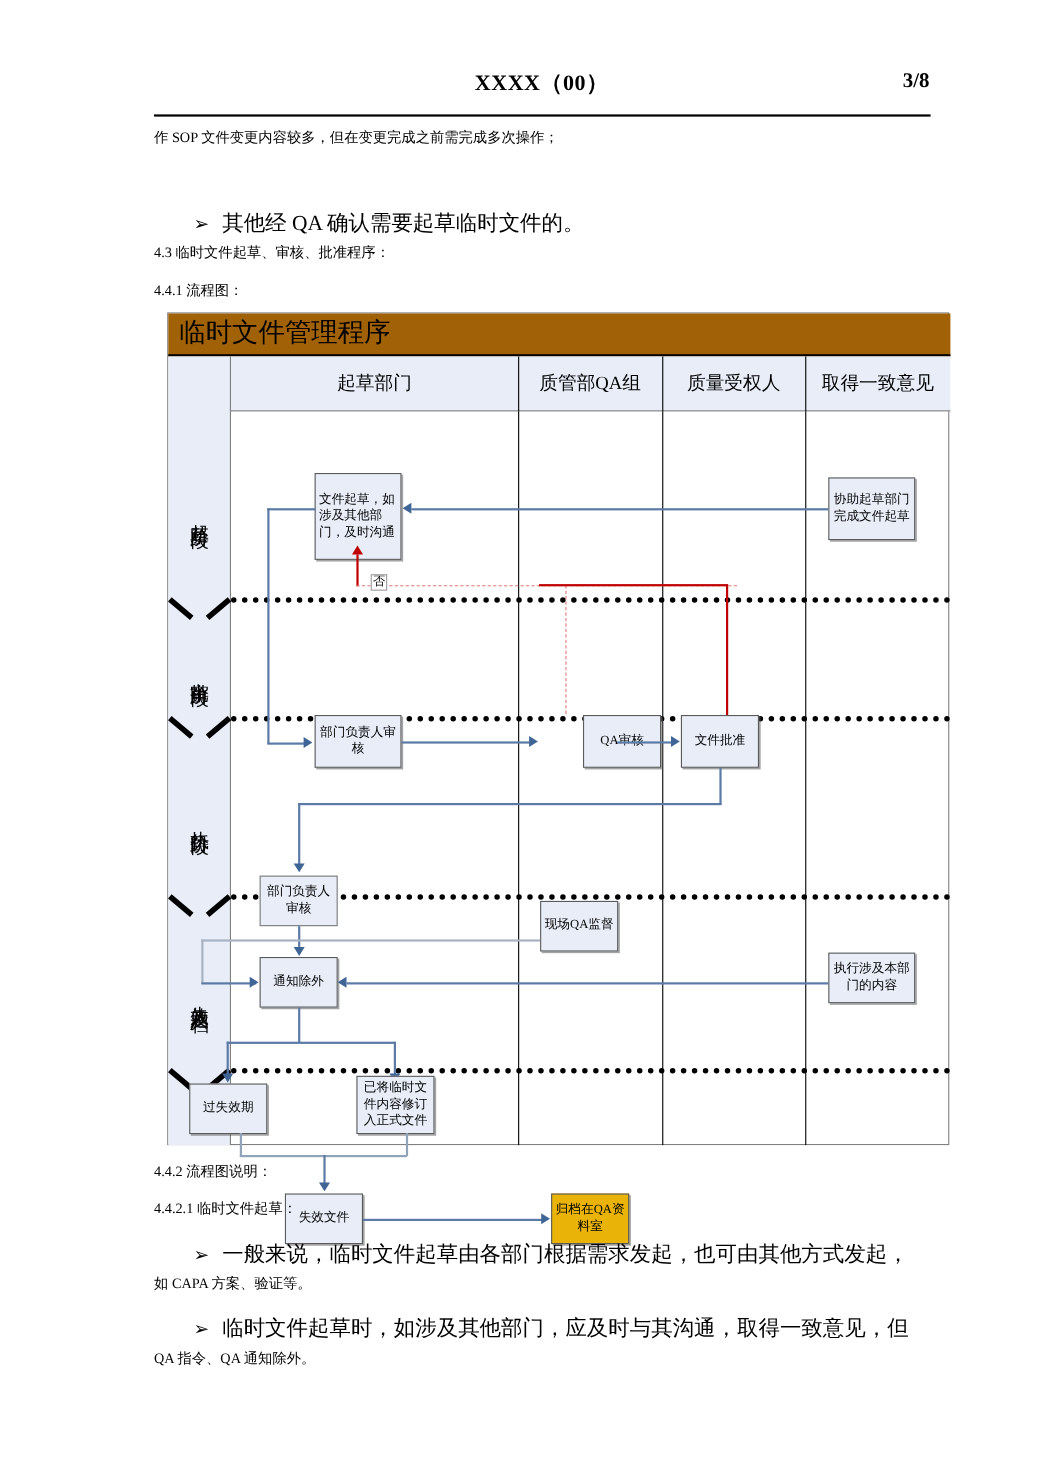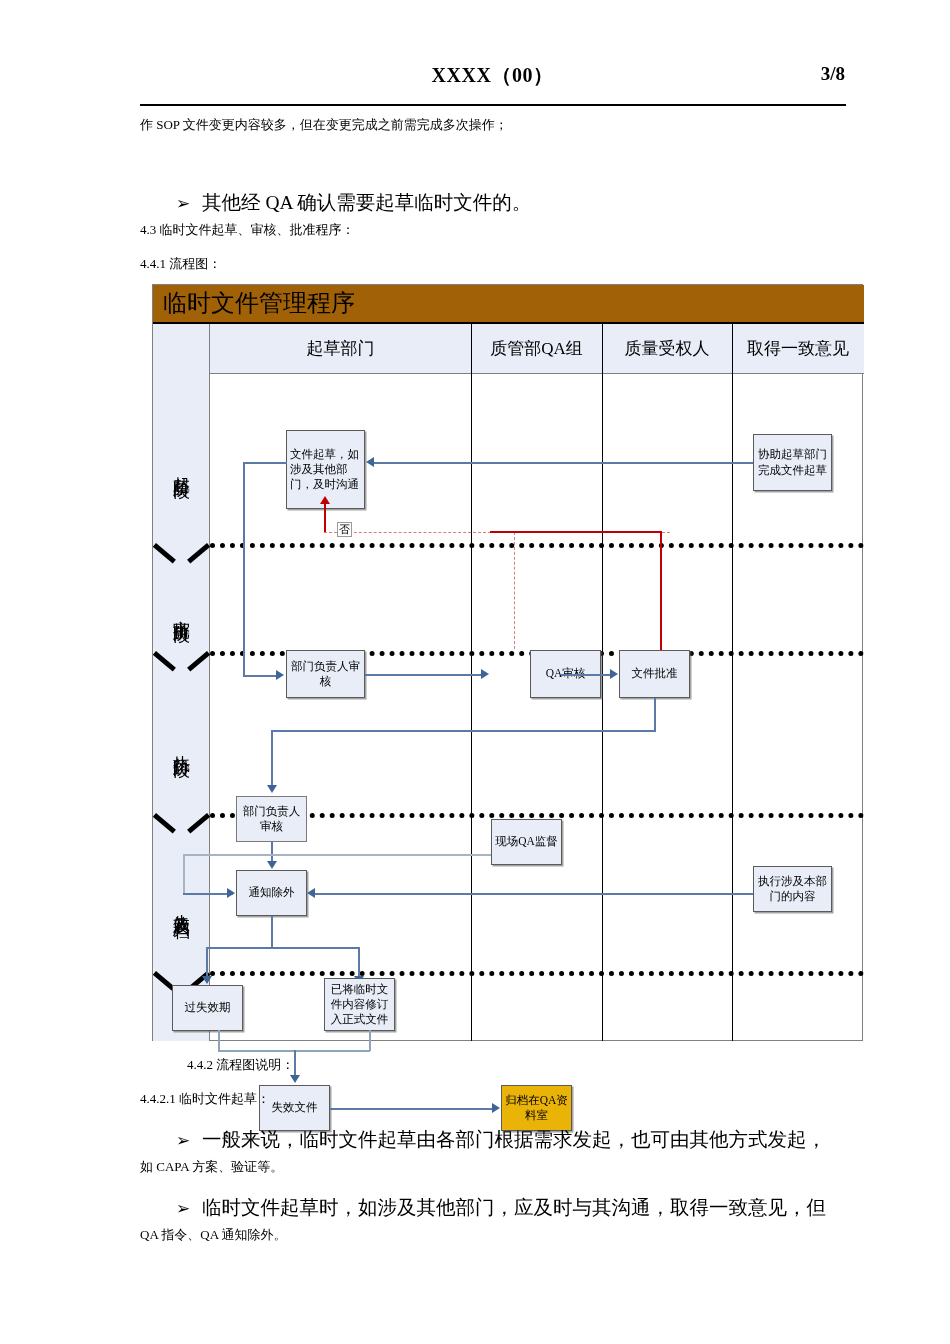--- a/index.html
+++ b/index.html
@@ -280,21 +280,21 @@
     <div class="ln v" style="left:131px;top:727px;height:28px;"></div>
     <div class="arw down" style="left:127px;top:752px;"></div>
 
     <div class="node" style="left:96px;top:762px;width:71px;height:46px;background:#e8edf7;border:1.4px solid #5a5a5a;">失效文件</div>
     <div class="node" style="left:338px;top:762px;width:71px;height:46px;background:#eab308;border:1.4px solid #5a5a5a;">归档在QA资料室</div>
 
     <div class="ln h" style="left:167px;top:785px;width:163px;"></div>
     <div class="arw right" style="left:329px;top:780px;"></div>
   </div>
 
-  <div class="ptext" style="left:140px;top:1058px;margin-left:47px;">4.4.2 流程图说明：</div>
+  <div class="ptext" style="left:140px;top:1058px;">4.4.2 流程图说明：</div>
   <div class="ptext" style="left:140px;top:1092px;">4.4.2.1 临时文件起草：</div>
 
   <div class="bullet-row" style="left:176px;top:1126px;">
     <span class="bullet-glyph">➢</span><span>一般来说，临时文件起草由各部门根据需求发起，也可由其他方式发起，</span>
   </div>
   <div class="ptext" style="left:140px;top:1160px;">如 CAPA 方案、验证等。</div>
 
   <div class="bullet-row" style="left:176px;top:1194px;">
     <span class="bullet-glyph">➢</span><span>临时文件起草时，如涉及其他部门，应及时与其沟通，取得一致意见，但</span>
   </div>

